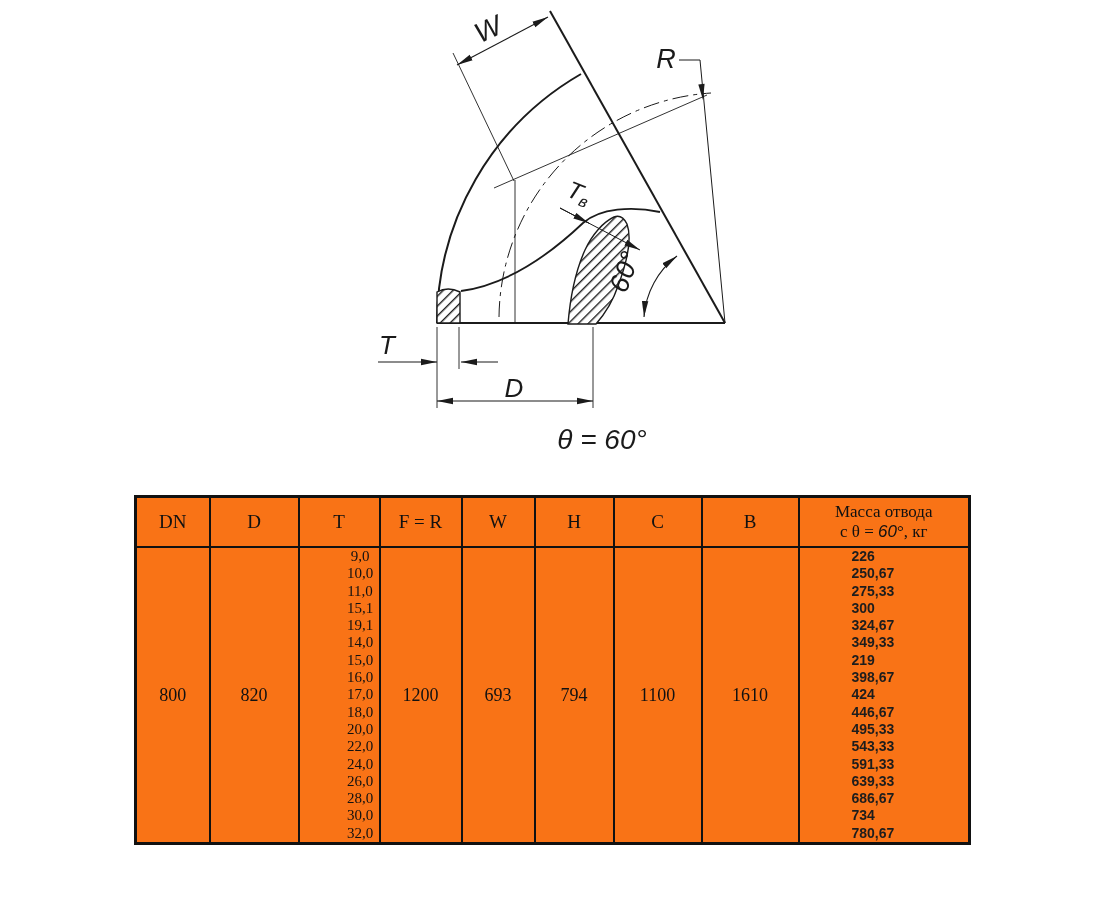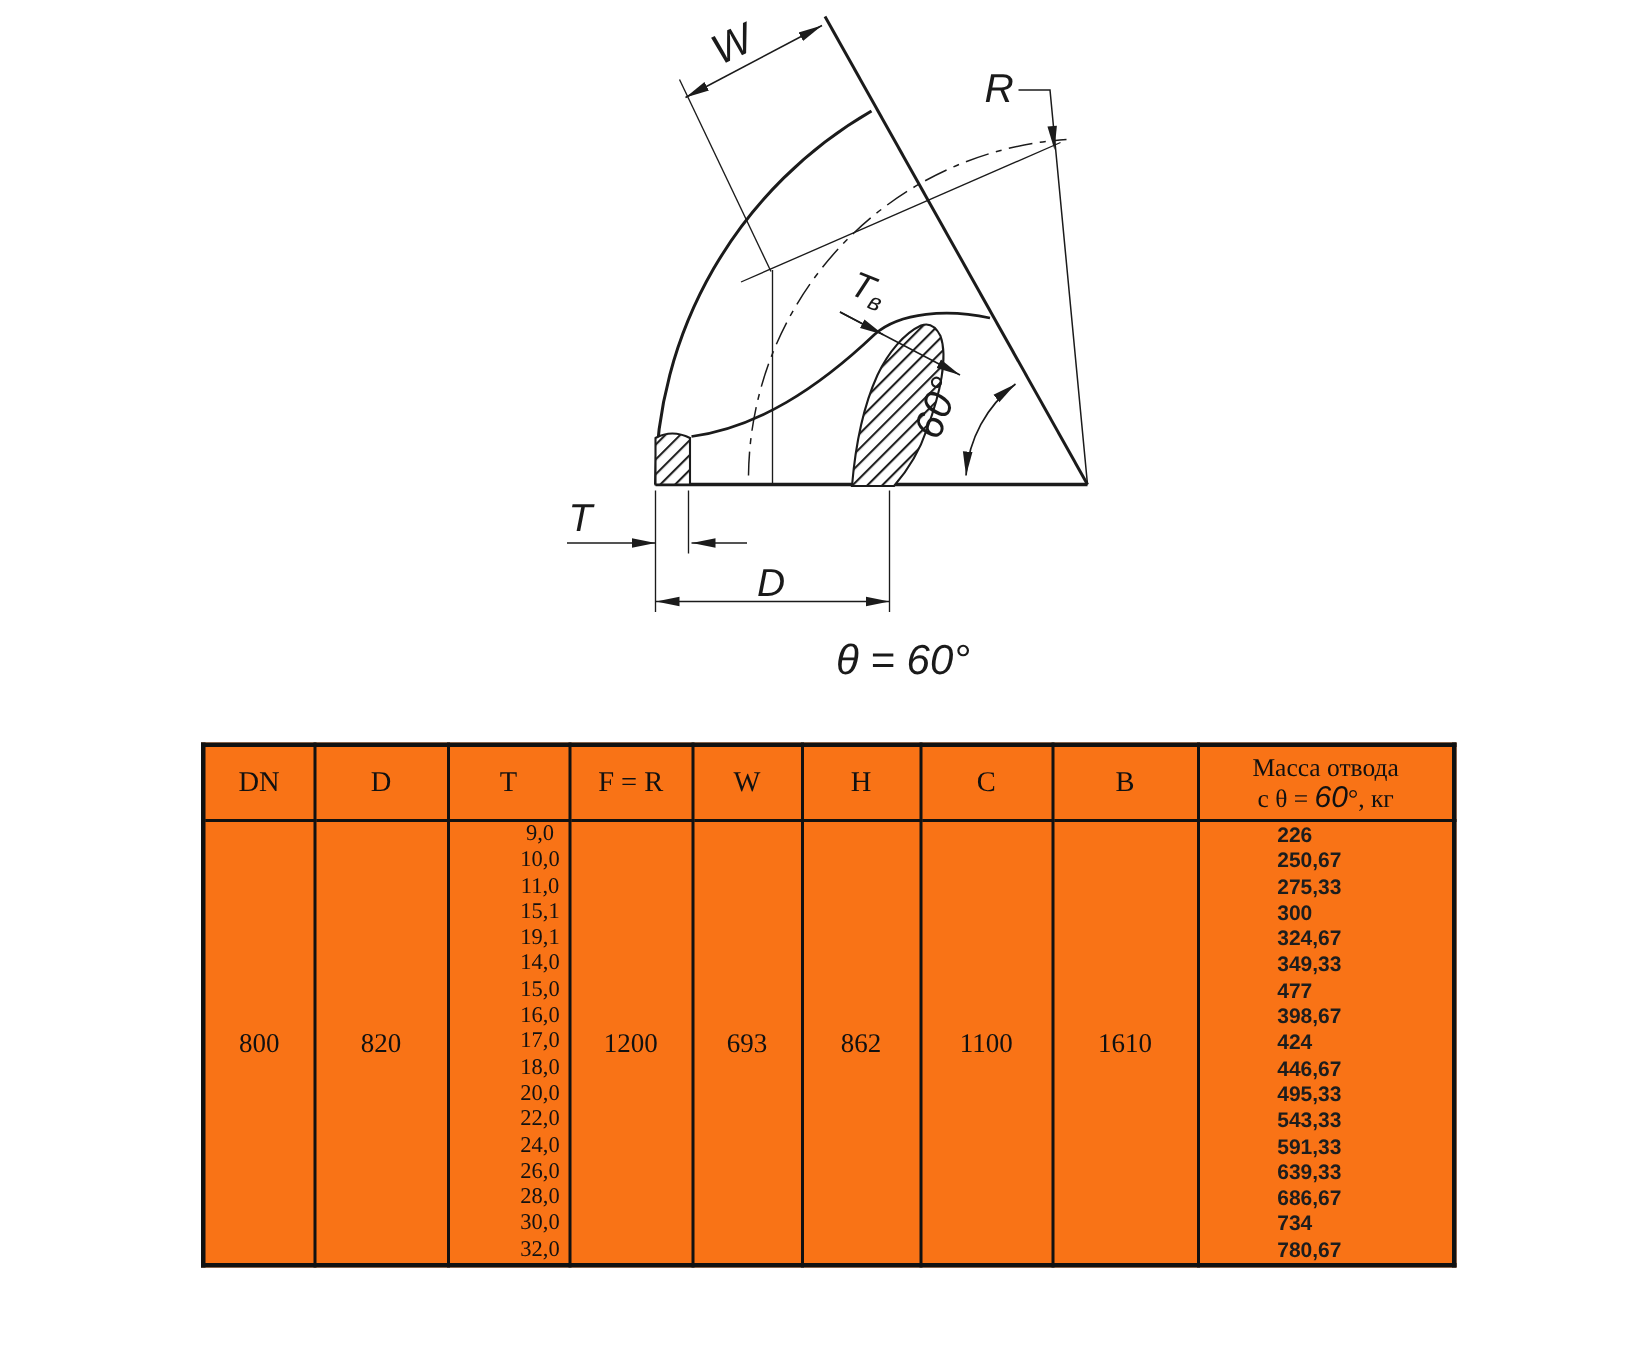--- a/index.html
+++ b/index.html
@@ -19,21 +19,21 @@
     font-weight:normal;color:#111;
   }
   th.hdr{font-size:19px;height:48px;font-family:"Liberation Serif",serif;}
   th.hdr-mass{font-size:17px;line-height:20px;}
   td.val{font-size:18px;font-family:"Liberation Serif",serif;margin-top:40px;}
   td.t-col{vertical-align:middle;}
   .t-line{font-size:15px;line-height:17.3px;text-align:center;font-family:"Liberation Serif",serif;padding-left:42px;}
   td.mass-col{vertical-align:middle;}
   .mass-line{font-size:14px;line-height:17.3px;text-align:left;padding-left:52px;
              font-family:"Liberation Sans",sans-serif;font-weight:bold;color:#1d1d1d;}
-  .it-angle{font-style:italic;font-family:"Liberation Sans",sans-serif;font-size:20px;}
+  .it-angle{font-style:italic;font-family:"Liberation Sans",sans-serif;font-size:17px;}
   .c-dn{width:74px}.c-d{width:89px}.c-t{width:81px}.c-fr{width:82px}.c-w{width:73px}
   .c-h{width:79px}.c-c{width:88px}.c-b{width:97px}.c-m{width:171px}
 </style>
 </head>
 <body>
 
 <div class="canvas">
 
   <svg width="1100" height="478" viewBox="0 0 1100 478" style="position:absolute;left:0;top:0;">
     <defs>
@@ -133,31 +133,31 @@
             <div class="t-line">20,0</div>
             <div class="t-line">22,0</div>
             <div class="t-line">24,0</div>
             <div class="t-line">26,0</div>
             <div class="t-line">28,0</div>
             <div class="t-line">30,0</div>
             <div class="t-line">32,0</div>
           </td>
         <td class="val">1200</td>
         <td class="val">693</td>
-        <td class="val">862</td>
+        <td class="val">794</td>
         <td class="val">1100</td>
         <td class="val">1610</td>
         <td class="mass-col">
             <div class="mass-line">226</div>
             <div class="mass-line">250,67</div>
             <div class="mass-line">275,33</div>
             <div class="mass-line">300</div>
             <div class="mass-line">324,67</div>
             <div class="mass-line">349,33</div>
-            <div class="mass-line">477</div>
+            <div class="mass-line">219</div>
             <div class="mass-line">398,67</div>
             <div class="mass-line">424</div>
             <div class="mass-line">446,67</div>
             <div class="mass-line">495,33</div>
             <div class="mass-line">543,33</div>
             <div class="mass-line">591,33</div>
             <div class="mass-line">639,33</div>
             <div class="mass-line">686,67</div>
             <div class="mass-line">734</div>
             <div class="mass-line">780,67</div>

